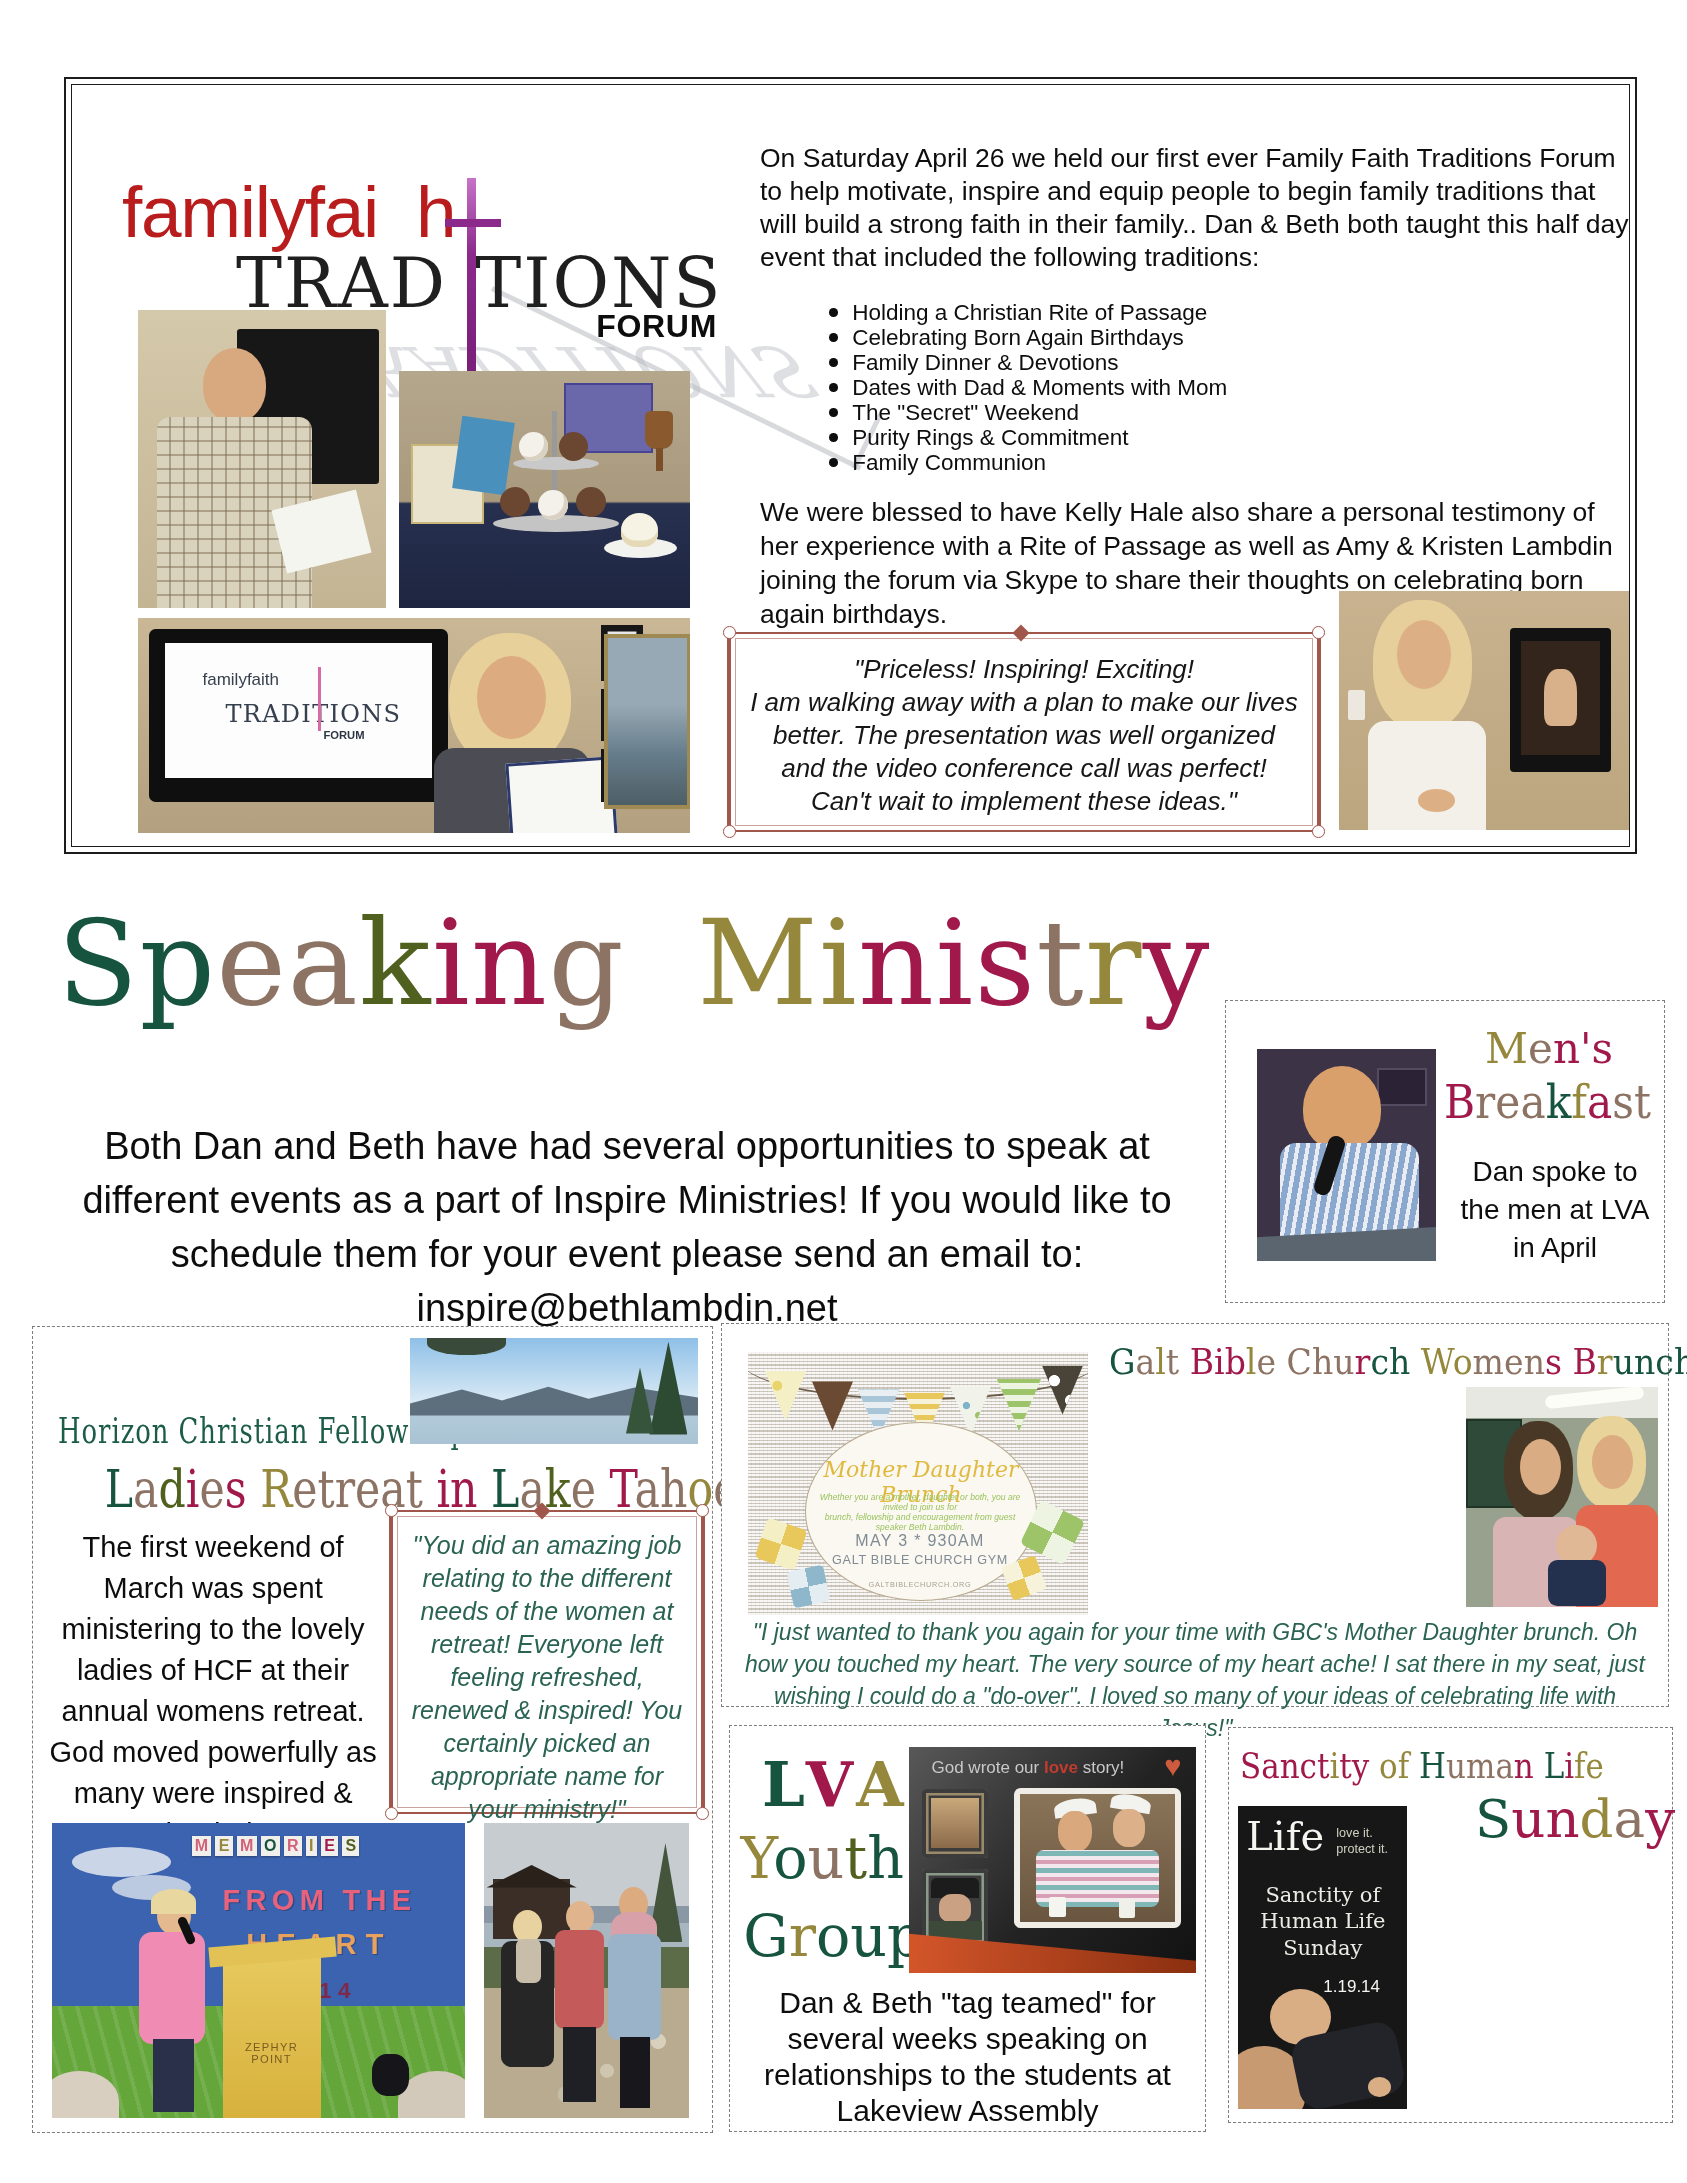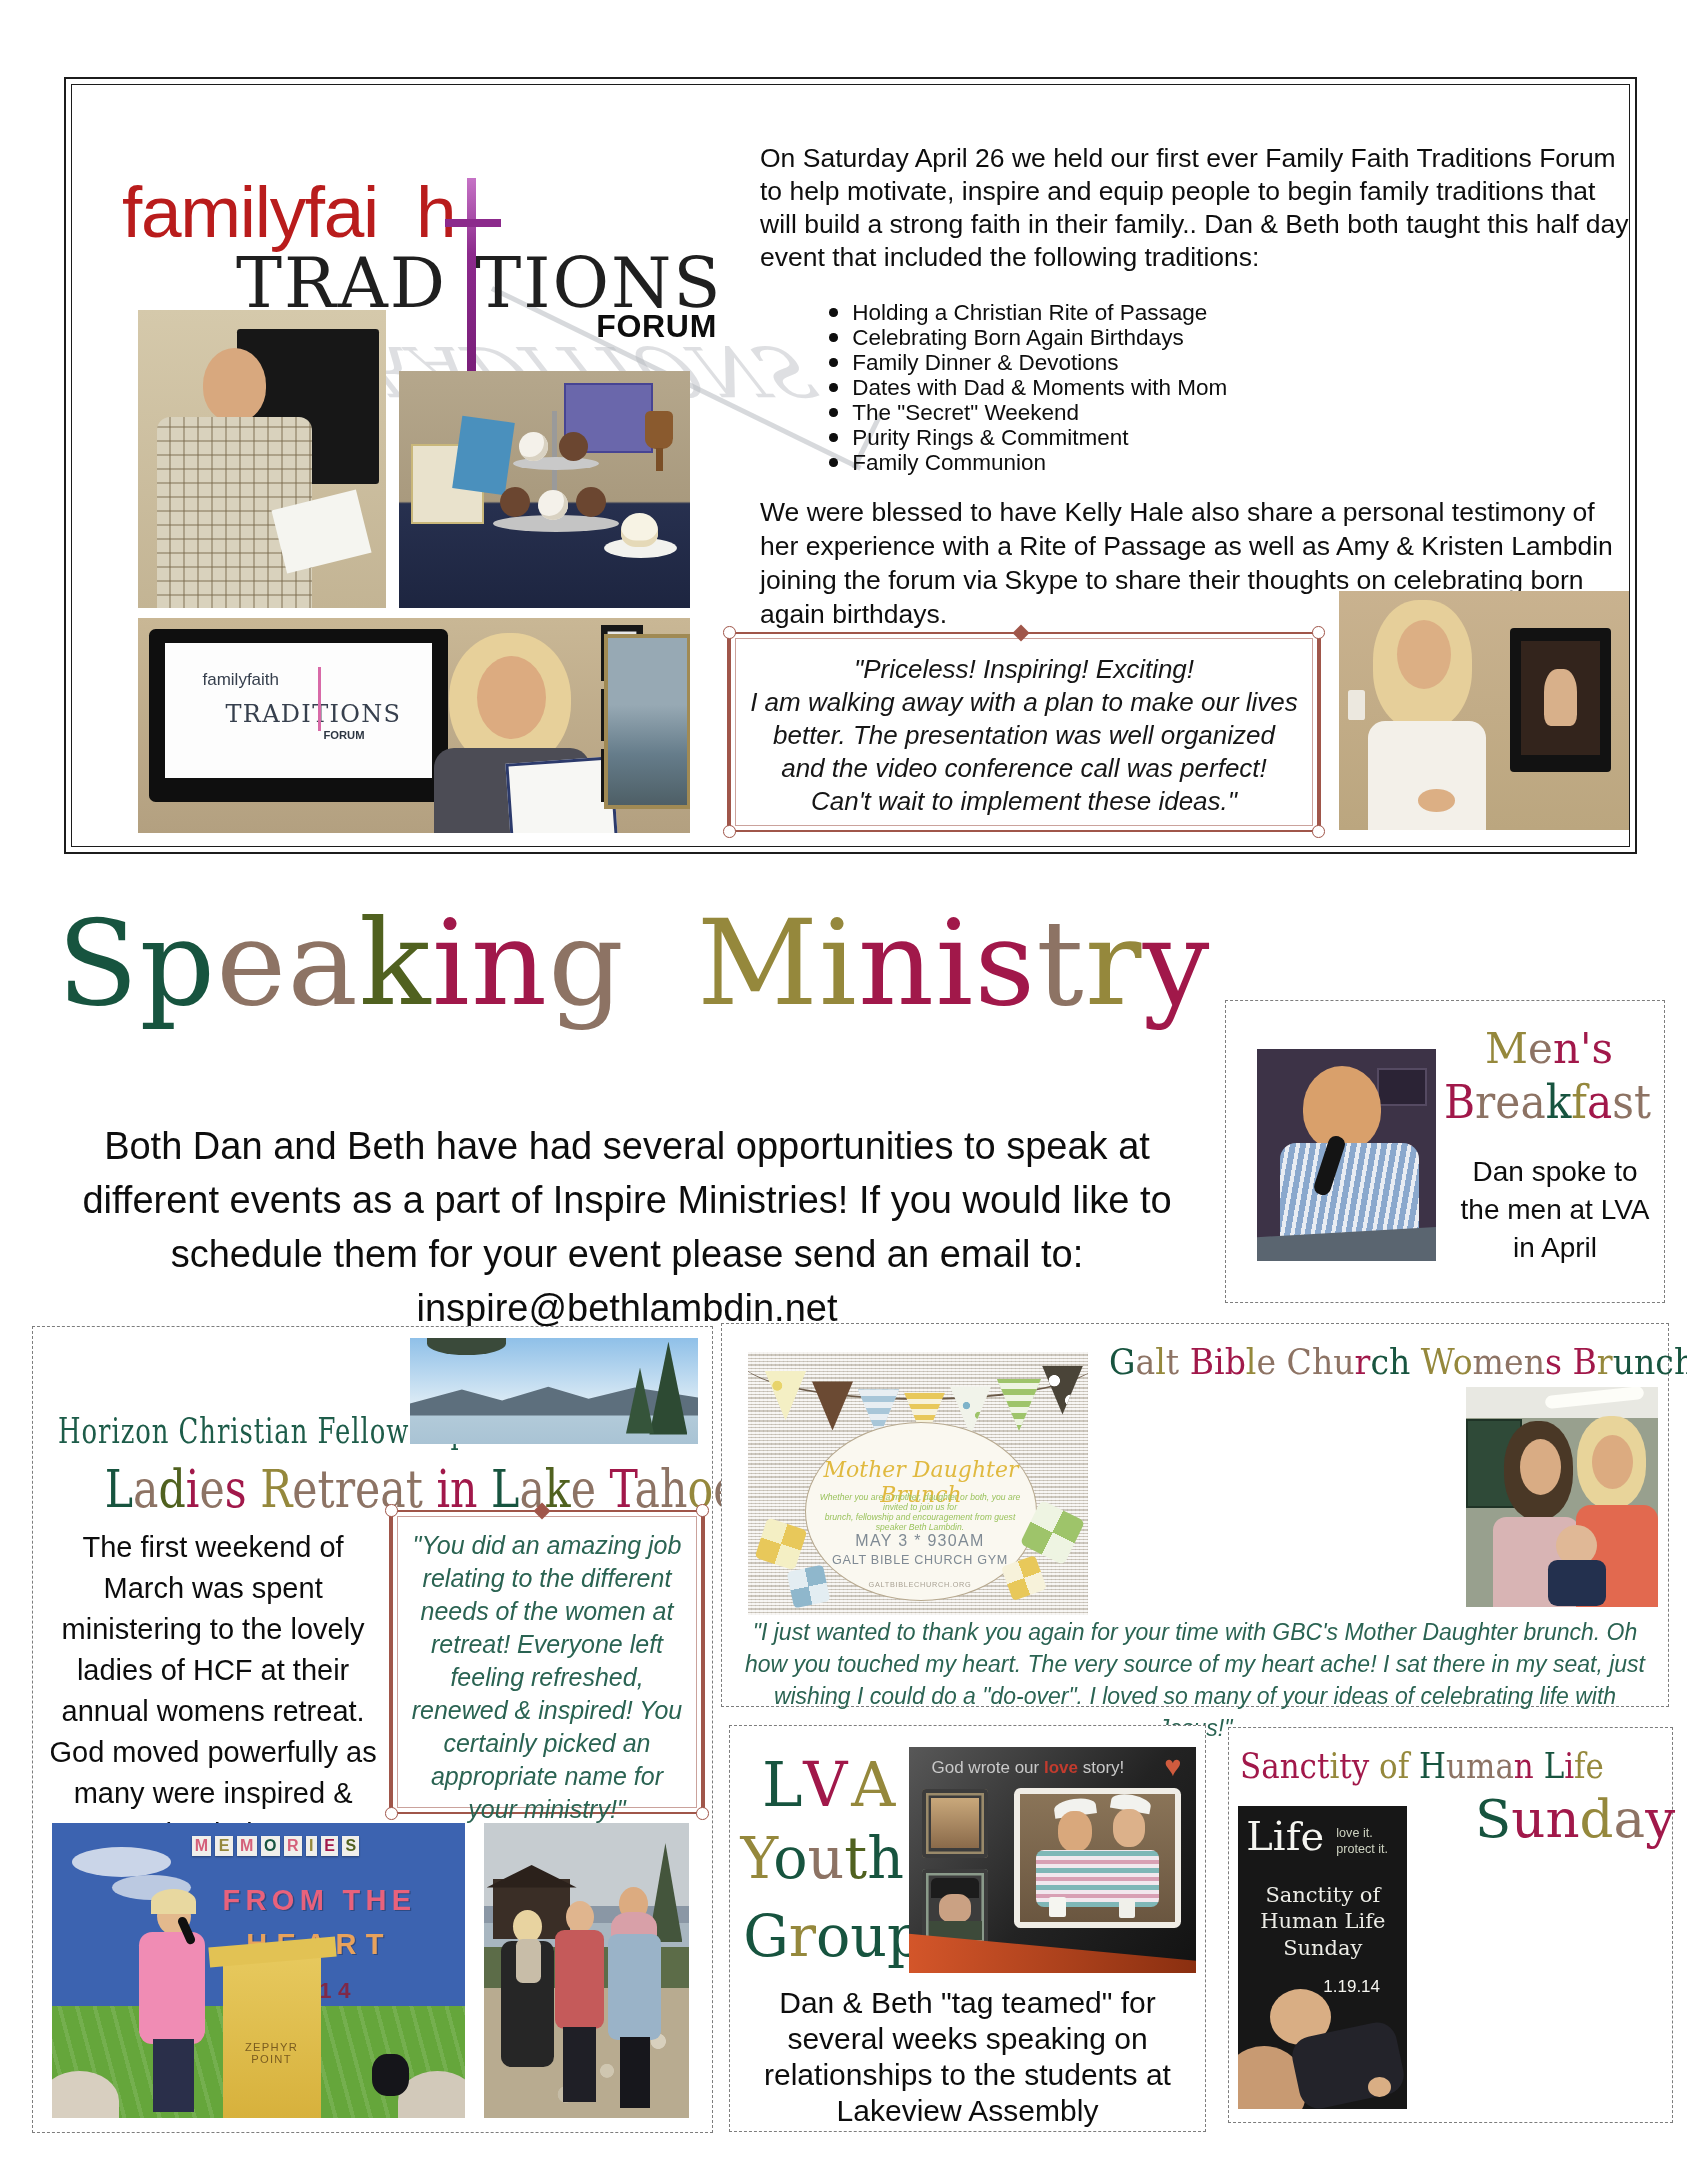--- a/index.html
+++ b/index.html
@@ -261,21 +261,21 @@
       <div class="abs" style="left:126px;top:48px;width:41px;height:54px;background:#dcab80;border-radius:50%;"></div>
       <div class="abs" style="left:110px;top:118px;width:82px;height:102px;background:#e2694f;border-radius:14.6px 14.6px 0 0;"></div>
       <div class="abs" style="left:90px;top:138px;width:41px;height:41px;background:#e0b896;border-radius:50%;"></div>
       <div class="abs" style="left:82px;top:173px;width:58px;height:46px;background:#23304e;border-radius:9.3px;"></div>
     </div>
 
     <div class="abs center quote-text" style="left:12px;top:292px;width:922px;font-size:23px;line-height:32px;color:#2a6352;">"I just wanted to thank you again for your time with GBC's Mother Daughter brunch. Oh how you touched my heart.  The very source of my heart ache!  I sat there in my seat, just wishing I could do a "do-over". I loved so many of your ideas of celebrating life with Jesus!"</div>
   </div>
 
   <div class="dashed-box" style="left:729px;top:1725px;width:475px;height:405px;">
-    <div class="abs fancy colorized" style="left:32px;top:22.5px;font-size:61px;letter-spacing:8px;"><span style="color: rgb(23, 84, 63);">L</span><span style="color: rgb(161, 24, 74);">V</span><span style="color: rgb(149, 136, 60);">A</span></div>
+    <div class="abs fancy colorized" style="left:32px;top:22.5px;font-size:61px;letter-spacing:8px;font-weight:bold;"><span style="color: rgb(23, 84, 63);">L</span><span style="color: rgb(161, 24, 74);">V</span><span style="color: rgb(149, 136, 60);">A</span></div>
     <div class="abs fancy colorized" style="left:10.6px;top:99px;font-size:57px;"><span style="color: rgb(149, 136, 60);">Y</span><span style="color: rgb(23, 84, 63);">o</span><span style="color: rgb(141, 115, 100);">u</span><span style="color: rgb(80, 97, 31);">t</span><span style="color: rgb(23, 84, 63);">h</span></div>
     <div class="abs fancy colorized" style="left:13.2px;top:177px;font-size:57px;"><span style="color: rgb(23, 84, 63);">G</span><span style="color: rgb(149, 136, 60);">r</span><span style="color: rgb(23, 84, 63);">o</span><span style="color: rgb(23, 84, 63);">u</span><span style="color: rgb(23, 84, 63);">p</span></div>
 
     <div class="photo" style="left:179px;top:21px;width:287px;height:226px;background:linear-gradient(130deg,#585858,#232323 55%,#121212);">
       <div class="abs" style="left:22.5px;top:10.6px;font-size:17px;color:#c9c9c9;">
         <span>God wrote our </span><span style="color:#c23b2e;font-weight:bold;">love</span><span> story!</span>
       </div>
       <div class="abs" style="right:14.6px;top:2.6px;font-size:29px;color:#cf5b3e;">♥</div>
       <div class="abs" style="left:13.2px;top:42px;width:66px;height:69px;background:#3c3c3c;border-radius:4px;box-shadow:inset 0 0 0 4px #3c3c3c,inset 0 0 0 6.6px #9a8a6a;">
         <div class="abs" style="left:9.3px;top:9.3px;width:48px;height:50px;background:linear-gradient(#c9a87b,#8a6a4a);"></div>

